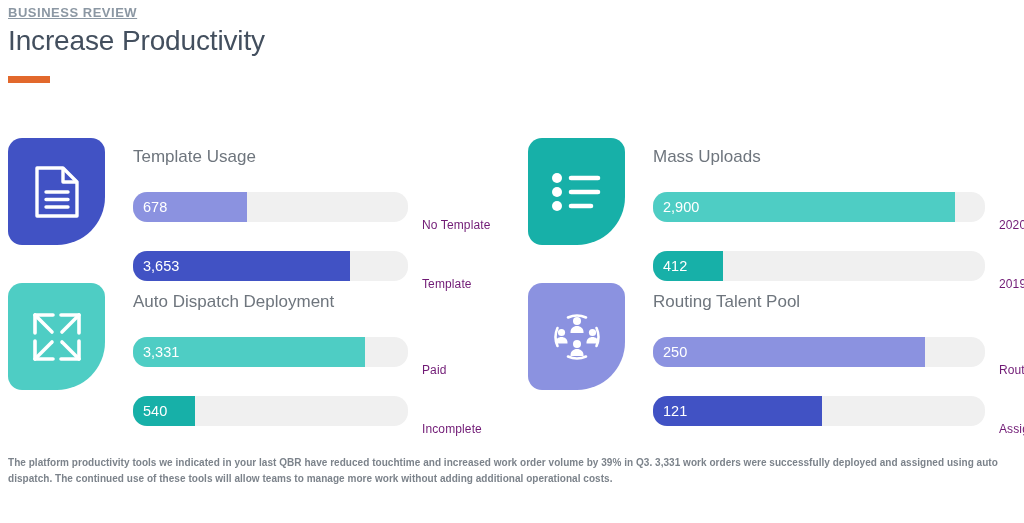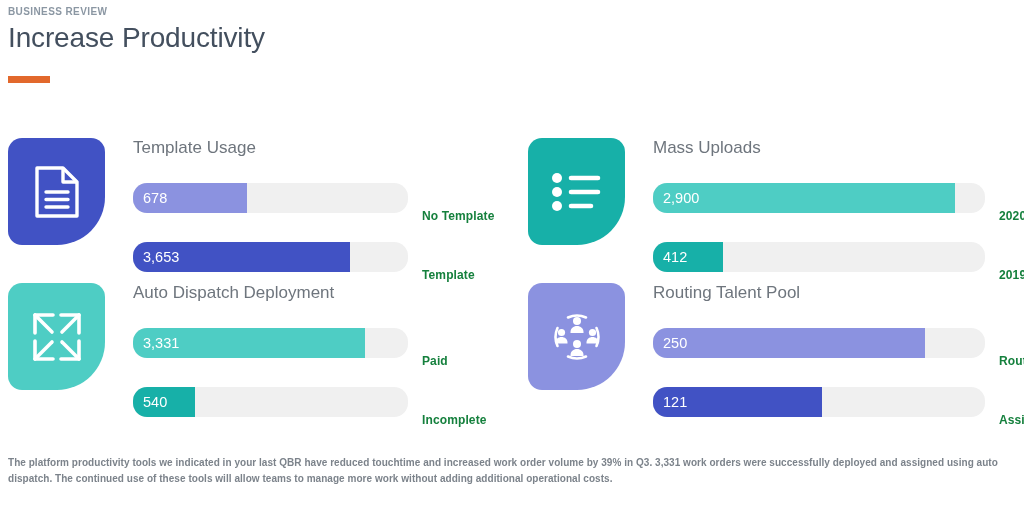--- a/index.html
+++ b/index.html
@@ -8,25 +8,26 @@
     background:#ffffff;
     font-family:"Liberation Sans", sans-serif;
     color:#4b5563;
     position:relative;
     overflow:hidden;
   }
 
   
   .header { position:absolute; left:8px; top:6px; width:1000px; }
   .eyebrow {
-    font-size:10px;
+    font-size:13px;
     font-weight:bold;
     letter-spacing:0.04em;
     color:#8b97a3;
     line-height:1.1;
+    text-decoration:underline;
   }
   .title {
     font-size:28px;
     font-weight:400;
     color:#434f5e;
     letter-spacing:-0.005em;
     line-height:1.15;
     margin-top:5px;
   }
   .accent-bar {
@@ -61,20 +62,21 @@
   .tile svg { display:block; }
 
   .card-body { position:absolute; left:125px; top:0; width:385px; }
   .card.c2 .card-body, .card.c4 .card-body { left:125px; width:375px; }
 
   .card-title {
     font-size:17px;
     font-weight:400;
     color:#6e757d;
     line-height:1.2;
+    margin-top:9px;
     white-space:nowrap;
   }
 
   .bars { margin-top:14px; }
   .bar-row {
     display:flex;
     align-items:center;
     margin-bottom:8px;
   }
   .track {
@@ -95,22 +97,22 @@
     position:absolute;
     left:10px; top:50%;
     transform:translateY(-50%);
     font-size:14.5px;
     color:#ffffff;
     line-height:1;
     white-space:nowrap;
   }
   .bar-label {
     font-size:12px;
-    font-weight:bold;
-    color:#15803d;
+    font-weight:normal;
+    color:#701a75;
     margin-left:14px;
     white-space:nowrap;
     letter-spacing:0.01em;
     margin-top:37px;
   }
 
   
   .footer {
     position:absolute;
     left:8px; top:455px;

